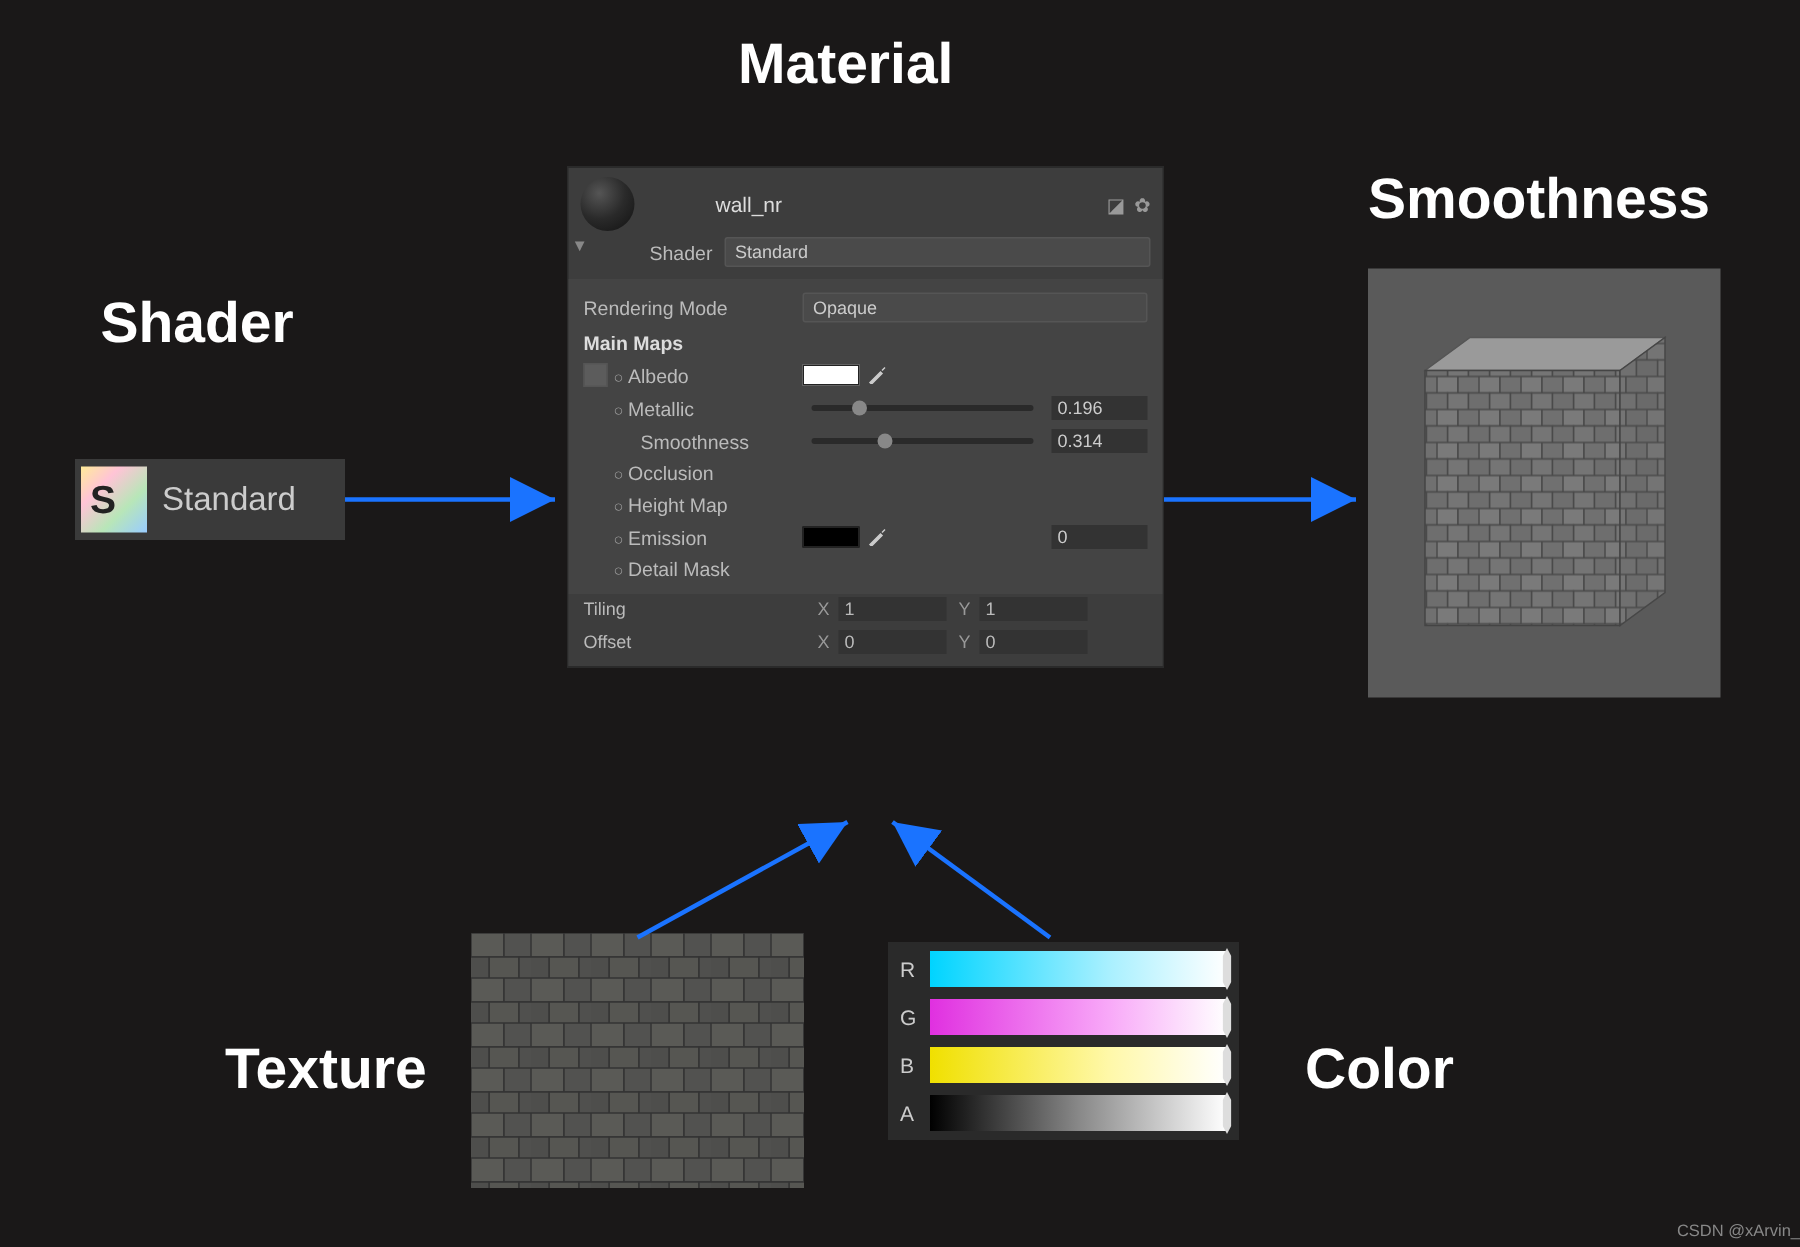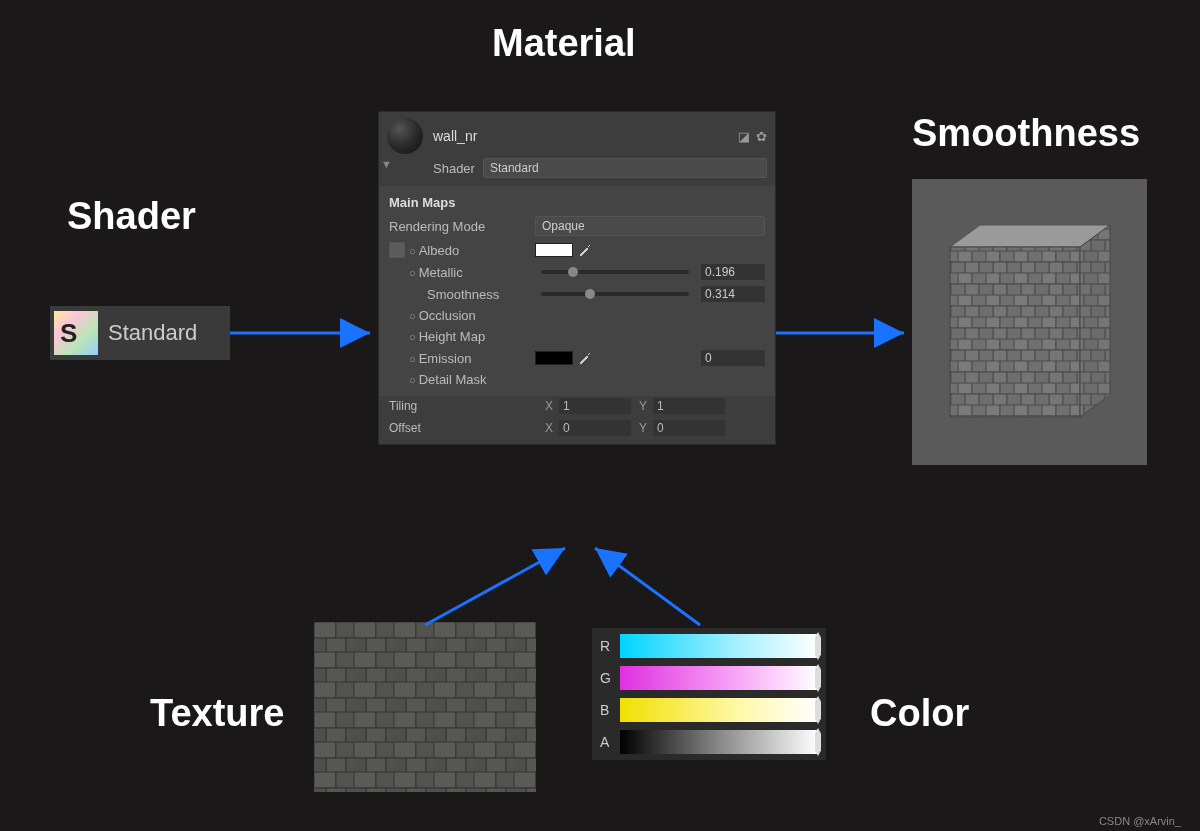--- a/index.html
+++ b/index.html
@@ -58,21 +58,21 @@
   display: flex;
   align-items: center;
   padding: 6px 8px 2px 8px;
   gap: 10px;
 }
 .sphere {
   width: 36px; height: 36px;
   border-radius: 50%;
   background: radial-gradient(circle at 35% 30%, #555 0%, #2a2a2a 50%, #111 100%);
 }
-.mat-title { color: #ddd; font-size: 14px; }
+.mat-title { color: #ddd; font-size: 14px; margin-left: 44px; }
 .mat-header-right { margin-left: auto; display: flex; gap: 6px; color: #999; font-size: 13px; }
 .shader-row {
   display: flex; align-items: center;
   padding: 2px 8px 8px 54px;
   gap: 8px;
 }
 .shader-dd {
   flex: 1;
   background: #4a4a4a;
   border: 1px solid #555;
@@ -167,21 +167,21 @@
   position: absolute;
   right: -3px;
   top: -2px;
   width: 6px;
   height: 28px;
   background: #ddd;
   clip-path: polygon(50% 0, 100% 20%, 100% 80%, 50% 100%, 0 80%, 0 20%);
 }
 
 .arrow-svg { position: absolute; pointer-events: none; }
-.watermark { position: absolute; right: 19px; bottom: 4px; color: #888; font-size: 11px; }
+.watermark { position: absolute; right: 0; bottom: 4px; color: #888; font-size: 11px; }
 </style>
 </head>
 <body>
 
 <div class="label-big" style="left:492px; top:22px;">Material</div>
 <div class="label-big" style="left:67px; top:195px;">Shader</div>
 <div class="label-big" style="left:912px; top:112px;">Smoothness</div>
 <div class="label-big" style="left:150px; top:692px;">Texture</div>
 <div class="label-big" style="left:870px; top:692px;">Color</div>
 
@@ -201,25 +201,25 @@
       <span>◪</span>
       <span>✿</span>
     </div>
   </div>
   <div class="shader-row">
     <span>Shader</span>
     <div class="shader-dd">Standard</div>
   </div>
 
   <div class="section">
-    <div class="row bold">Main Maps</div>
     <div class="row">
       <span class="lbl">Rendering Mode</span>
       <div class="shader-dd" style="flex:1">Opaque</div>
     </div>
+    <div class="row bold">Main Maps</div>
 
     <div class="row">
       <span class="lbl">
           <span class="swatch-sm swatch-grey"></span>
           <span class="radio">Albedo</span>
         </span>
       <span class="color-box" style="background:#ffffff"></span>
       <svg class="picker" viewBox="0 0 12 12">
           <path d="M1 11 L8 4 L9 5 L2 12 Z M9 3 L11 1" stroke="#ccc" fill="#ccc"></path>
         </svg>

